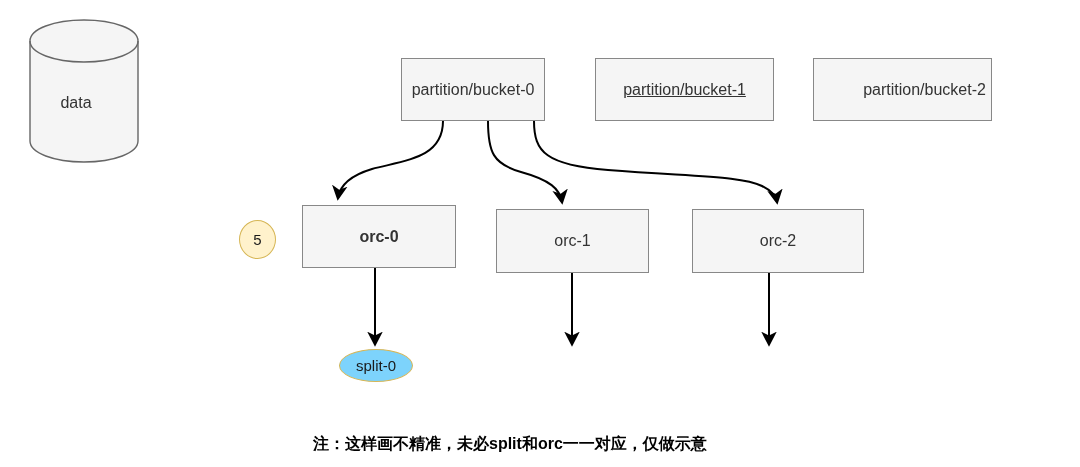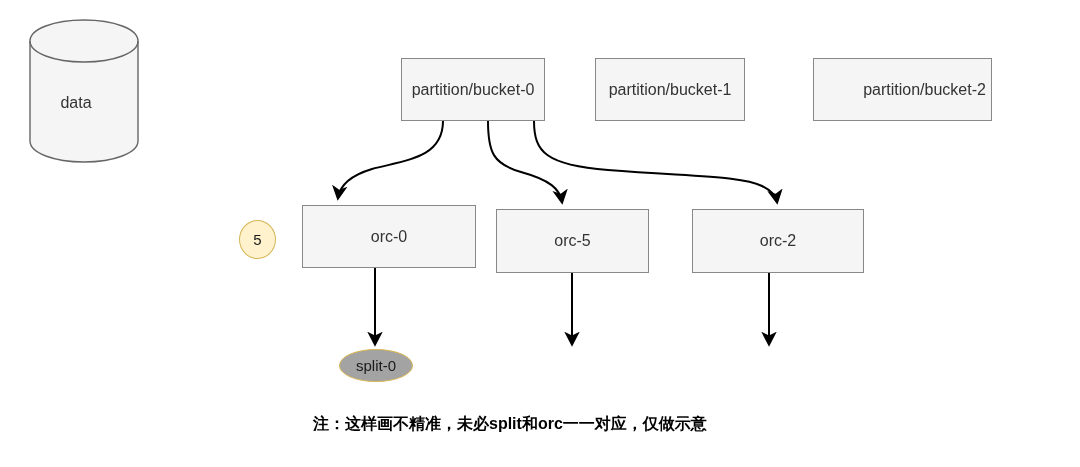--- a/index.html
+++ b/index.html
@@ -35,21 +35,21 @@
     text-align: center;
   }
   .rect-node {
     background: #f5f5f5;
     border: 1px solid #888888;
     color: #333333;
     font-size: 16px;
     line-height: 1.2;
   }
   .ellipse-node {
-    background: #a3a3a3;
+    background: #7dd3fc;
     border: 1px solid #d6b656;
     border-radius: 50%;
     color: #1a1a1a;
     font-size: 15px;
     text-align: center;
   }
   .badge-node {
     background: #fff2cc;
     border: 1px solid #d6b656;
     border-radius: 50%;
@@ -110,31 +110,31 @@
     <svg class="cyl-svg" width="110" height="144" viewBox="0 0 110 144">
       <path d="M1,22 C1,10 25,1 55,1 C85,1 109,10 109,22 L109,122
                C109,134 85,143 55,143 C25,143 1,134 1,122 Z" fill="#f5f5f5" stroke="#666666" stroke-width="1.4"></path>
       <path d="M1,22 C1,34 25,43 55,43 C85,43 109,34 109,22" fill="none" stroke="#666666" stroke-width="1.4"></path>
     </svg>
     <div class="cyl-label">data</div>
   </div>
 
   <div class="node rect-node" style="left:401px; top:58px; width:144px; height:63px;">partition/bucket-0</div>
 
-  <div class="node rect-node" style="left:595px; top:58px; width:150px; height:63px;">partition/bucket-1</div>
+  <div class="node rect-node" style="left:595px; top:58px; width:179px; height:63px;text-decoration:underline;">partition/bucket-1</div>
 
   <div class="node rect-node" style="left:813px; top:58px; width:179px; height:63px;padding-left:44px;">partition/bucket-2</div>
 
   <div class="node badge-node" style="left:239px; top:220px; width:37px; height:39px;">5</div>
 
-  <div class="node rect-node" style="left:302px; top:205px; width:174px; height:63px;">orc-0</div>
+  <div class="node rect-node" style="left:302px; top:205px; width:154px; height:63px;font-weight:bold;">orc-0</div>
 
-  <div class="node rect-node" style="left:496px; top:209px; width:153px; height:64px;">orc-5</div>
+  <div class="node rect-node" style="left:496px; top:209px; width:153px; height:64px;">orc-1</div>
 
   <div class="node rect-node" style="left:692px; top:209px; width:172px; height:64px;">orc-2</div>
 
   <div class="node ellipse-node" style="left:339px; top:349px; width:74px; height:33px;">split-0</div>
 
 
 
-  <div class="caption" style="left:313px; top:414px;">注：这样画不精准，未必split和orc一一对应，仅做示意</div>
+  <div class="caption" style="left:313px; top:434px;">注：这样画不精准，未必split和orc一一对应，仅做示意</div>
 
 </div>
 
 </body></html>

